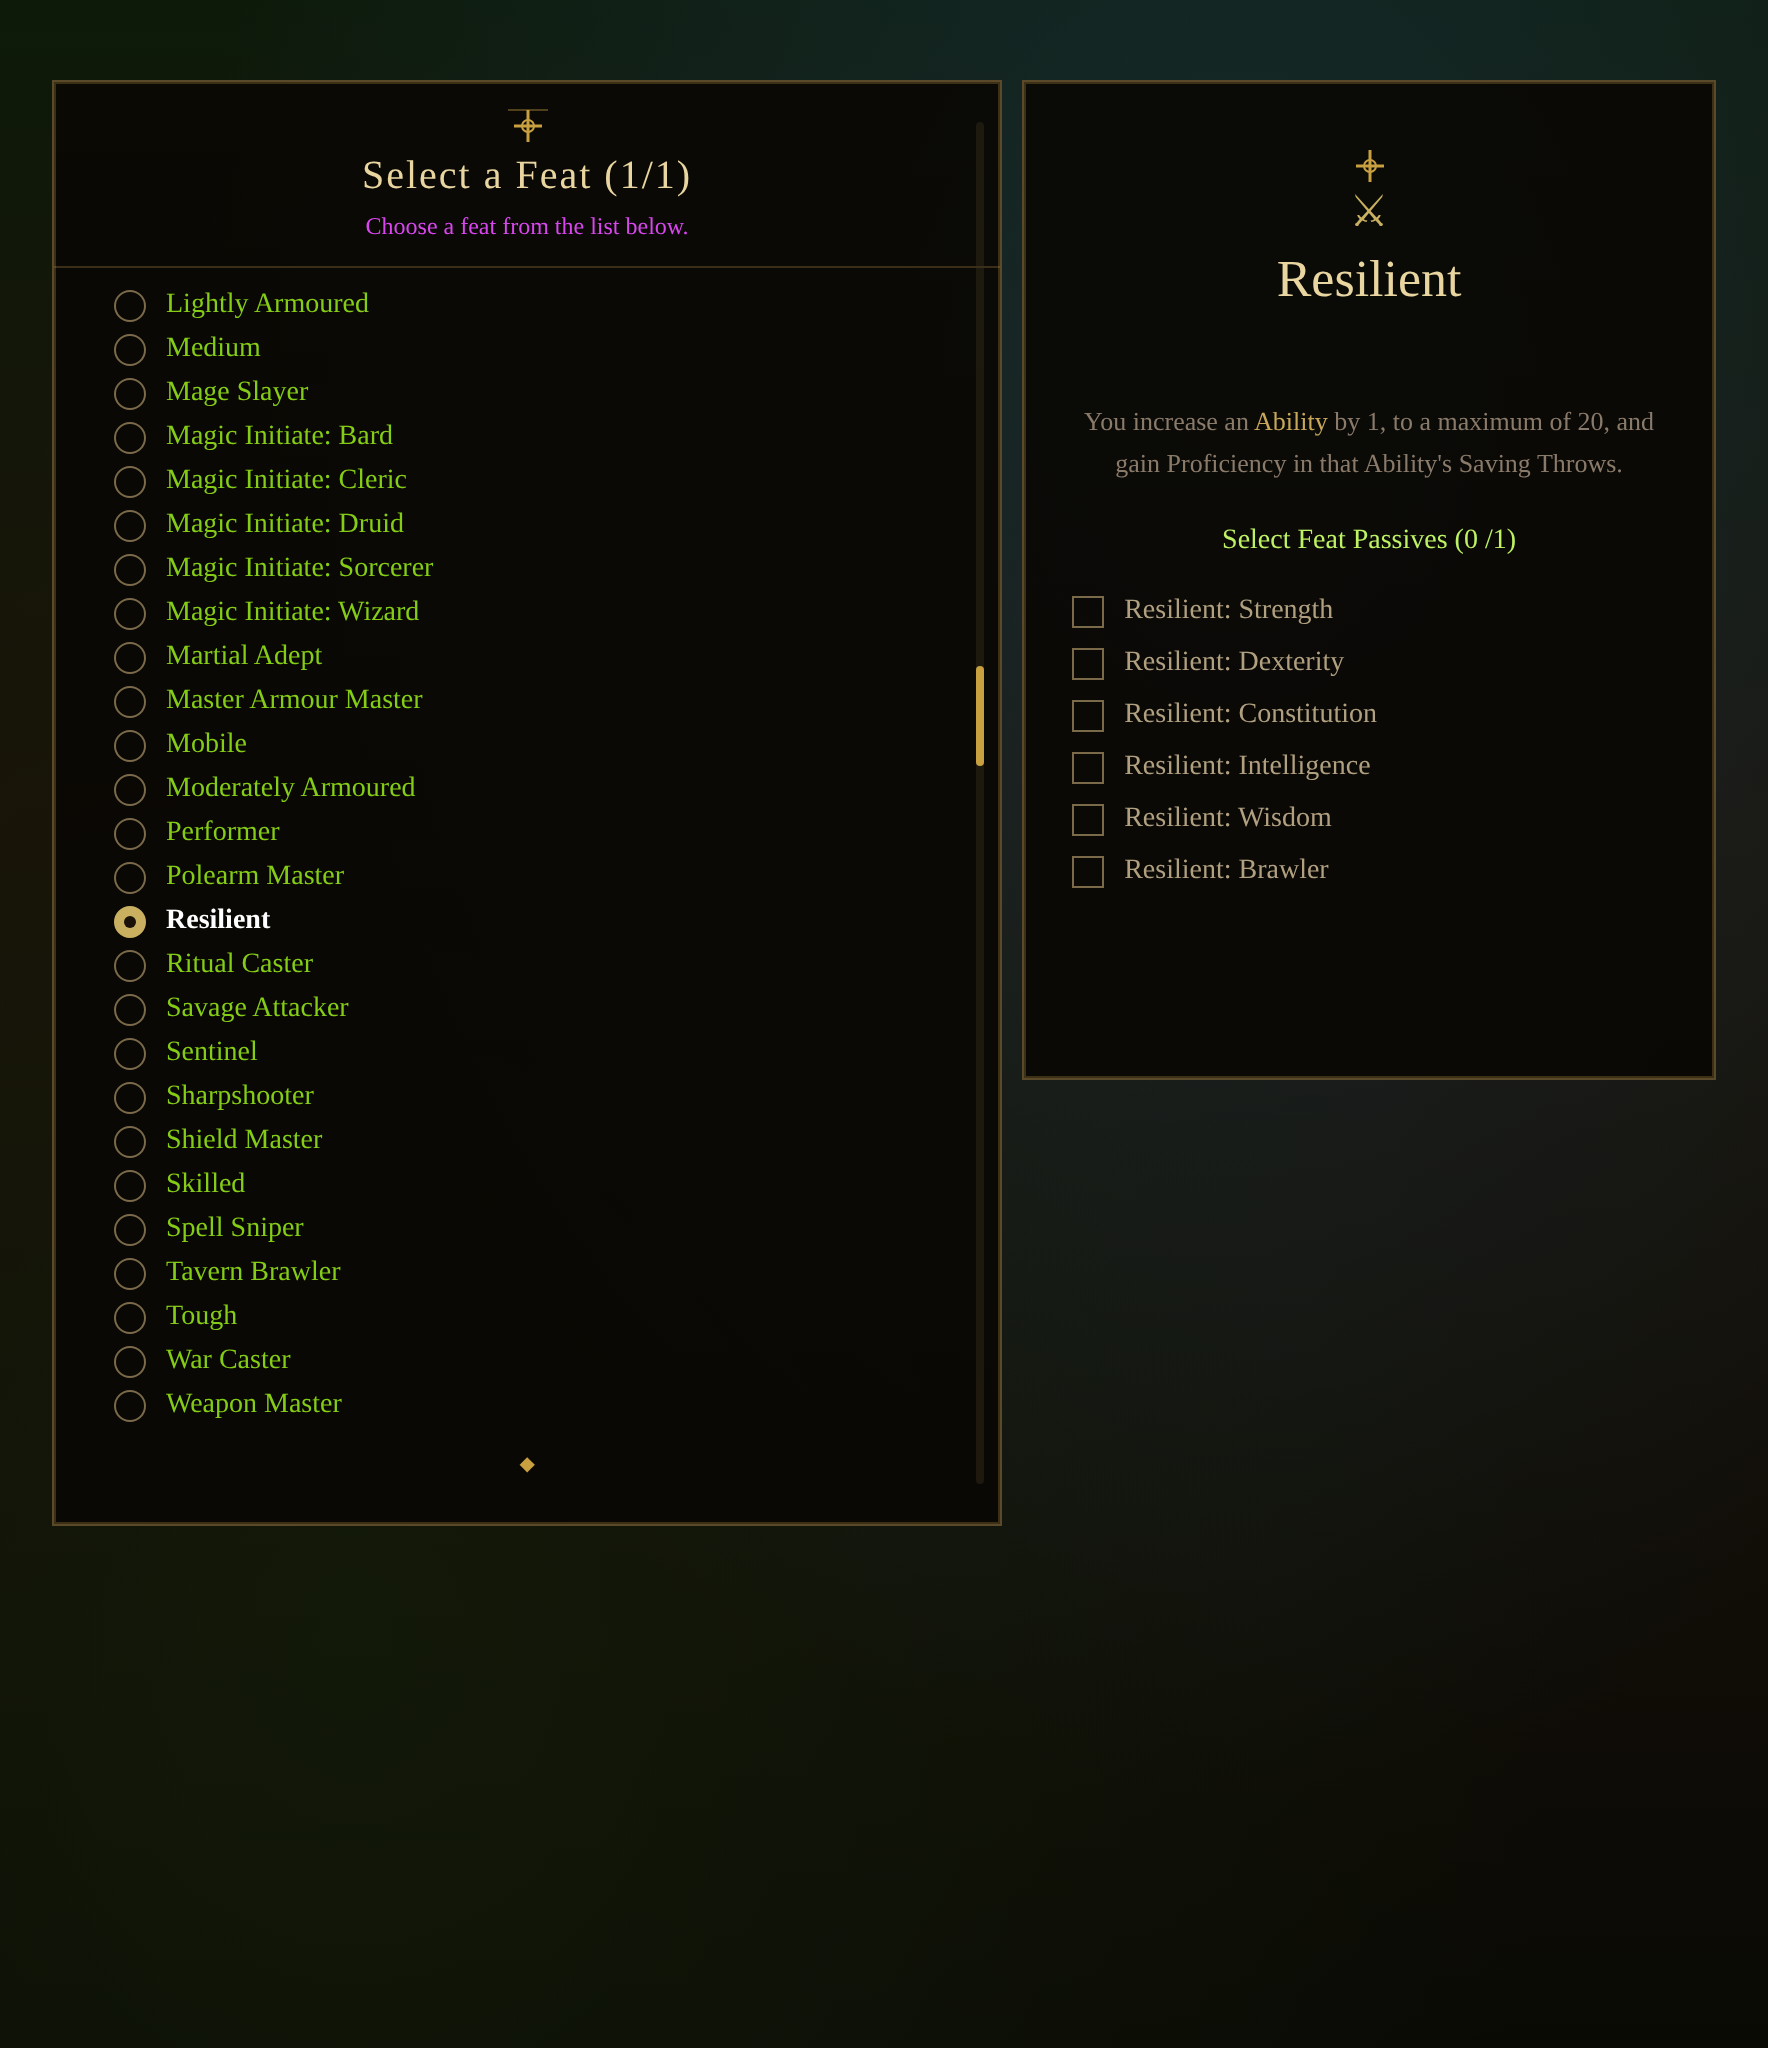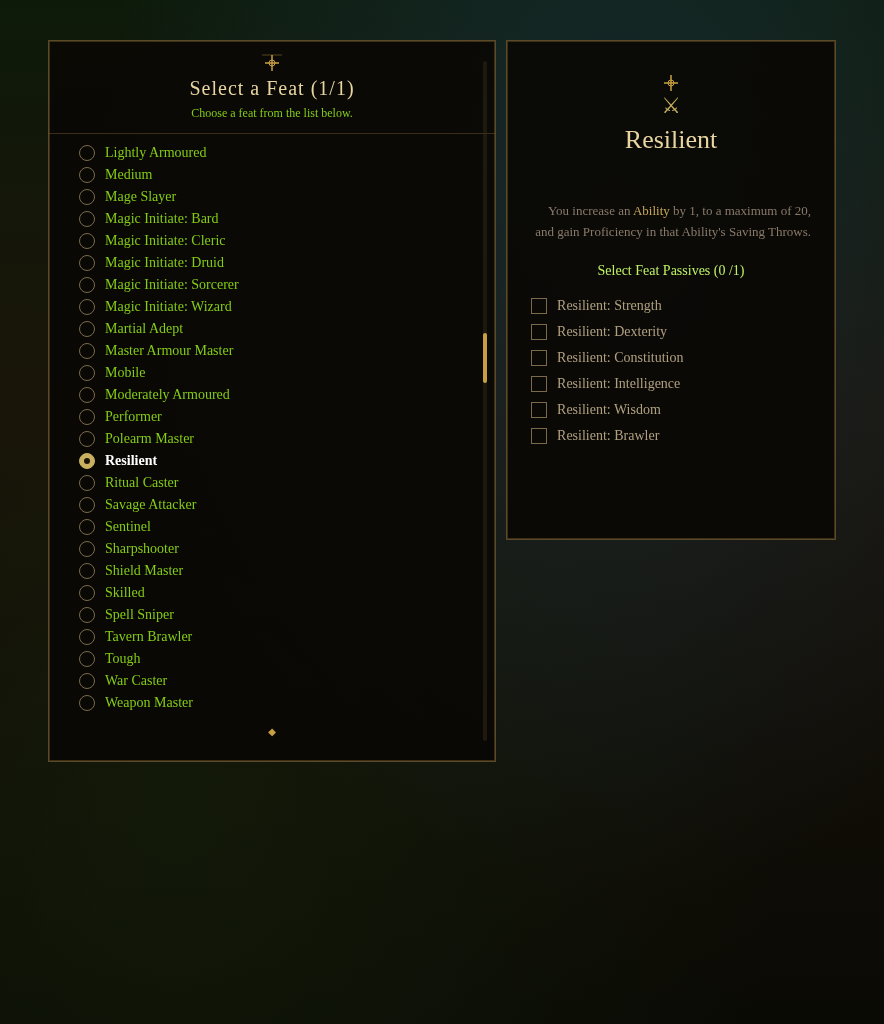--- a/index.html
+++ b/index.html
@@ -22,21 +22,21 @@
         linear-gradient(180deg, #0d1a0a 0%, #1a1208 40%, #0a0a05 100%);
       z-index: 0;
     }
 
     .main-container {
       position: absolute;
       inset: 0;
       display: flex;
       justify-content: center;
       align-items: flex-start;
-      padding: 40px 48px;
+      padding: 40px 26px;
       z-index: 1;
       gap: 10px;
     }
 
     
     .left-panel {
       width: 480px;
       background: rgba(10, 8, 4, 0.92);
       border: 1px solid #5a4a2a;
       position: relative;
@@ -66,21 +66,21 @@
       text-align: center;
       color: #e8d5a0;
       font-size: 20px;
       font-weight: normal;
       letter-spacing: 1px;
       padding: 4px 0 6px 0;
     }
 
     .panel-subtitle {
       text-align: center;
-      color: #84cc16;
+      color: #d946ef;
       font-size: 12px;
       padding-bottom: 12px;
       border-bottom: 1px solid #3a2e18;
     }
 
     .feat-list {
       list-style: none;
       padding: 8px 20px 8px 30px;
       max-height: 720px;
       overflow: hidden;
@@ -174,21 +174,21 @@
 
     .feat-detail-title {
       text-align: center;
       color: #e8d5a0;
       font-size: 26px;
       font-weight: normal;
       margin-bottom: 14px;
     }
 
     .feat-description {
-      text-align: right;
+      text-align: center;
       color: #8a7a6a;
       font-size: 13px;
       line-height: 1.6;
       margin-bottom: 20px;
       margin-top: 46px;
     }
 
     .feat-description .highlight {
       color: #c8a858;
     }

